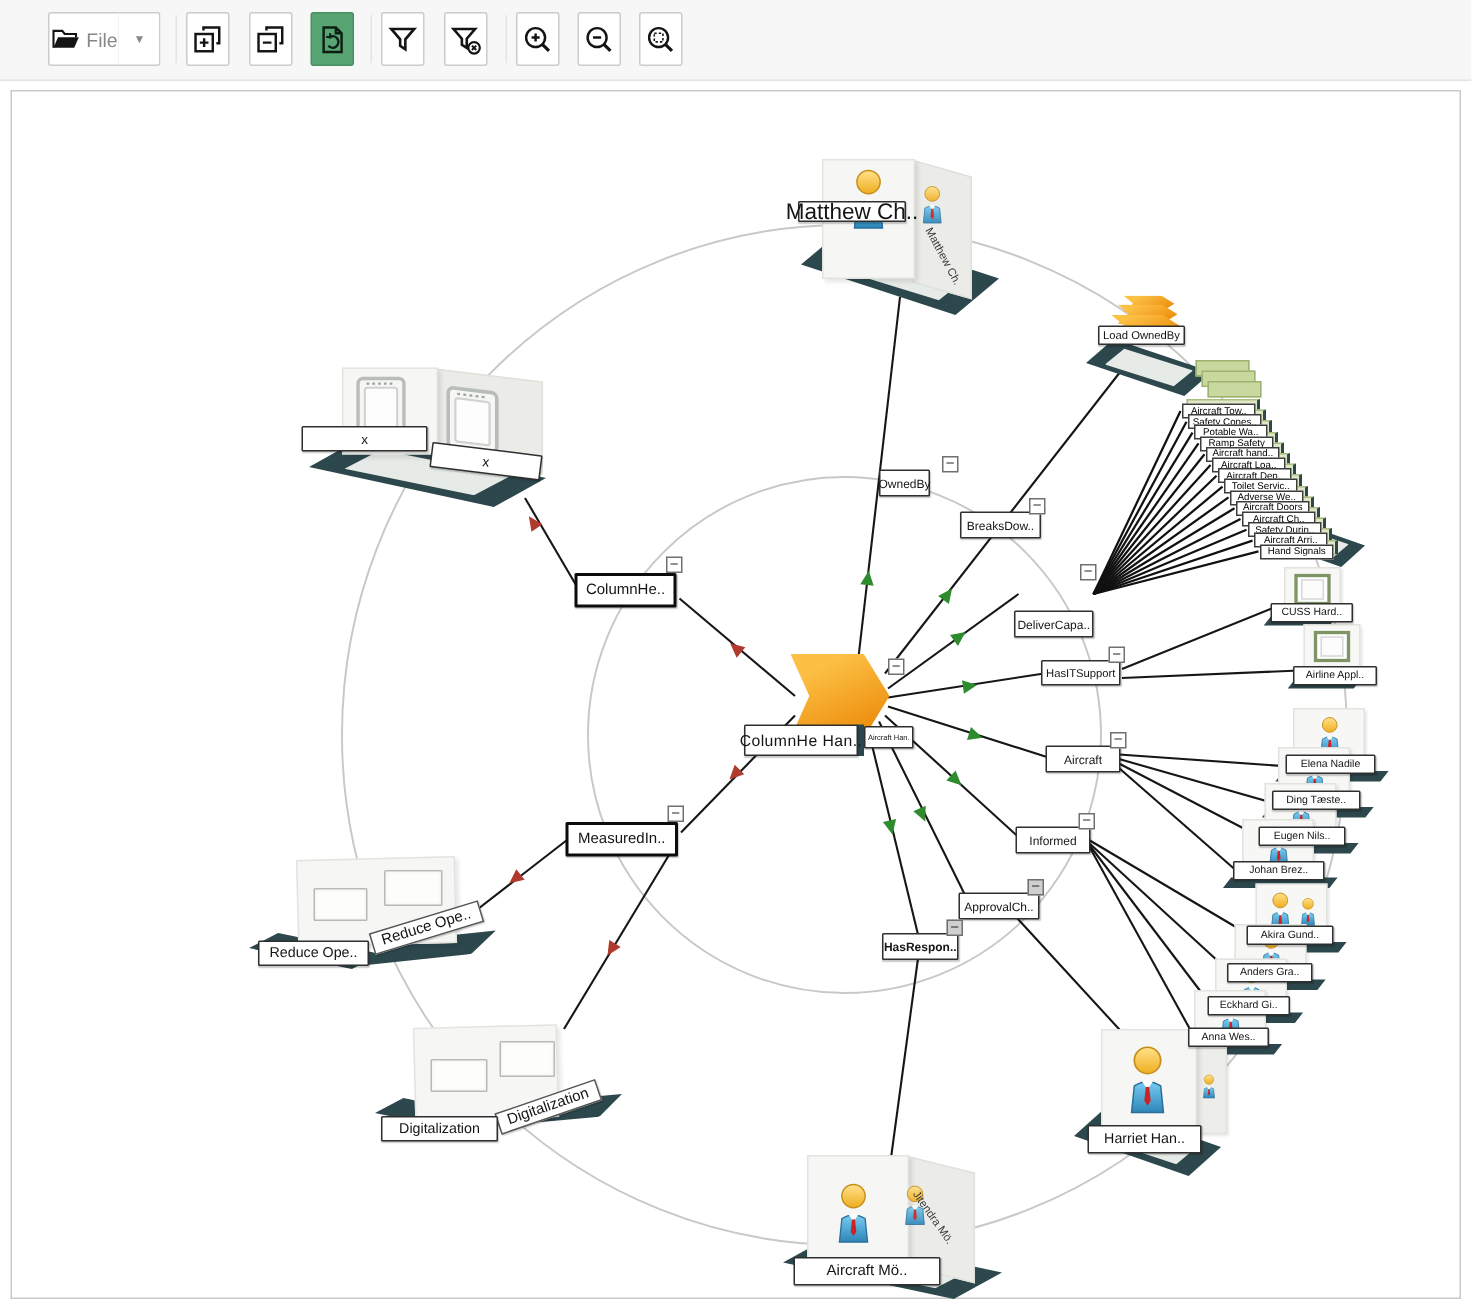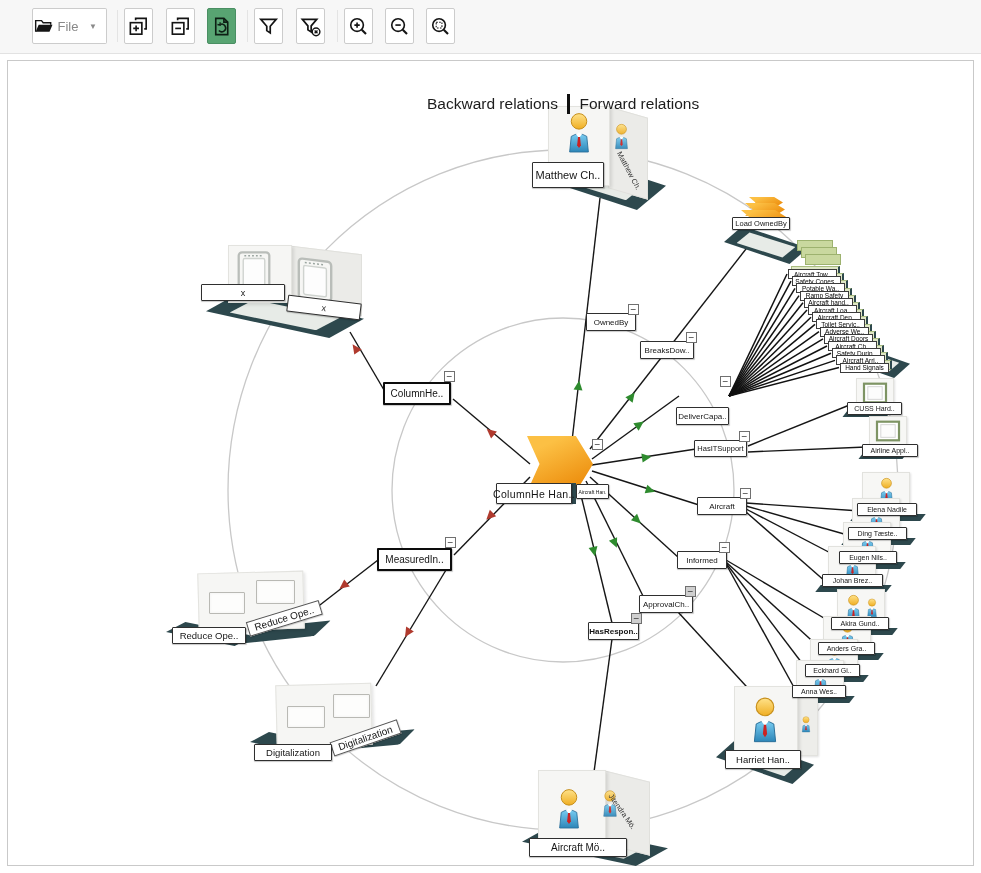--- a/index.html
+++ b/index.html
@@ -140,25 +140,20 @@
         <path d="M15.4 15.4 l4.4 4.4" stroke-width="2.2"></path>
       <rect x="7.5" y="7.5" width="6" height="6" stroke-width="1.1" stroke-dasharray="1.7 1.4"></rect>
     </svg>
   </div>
 </div>
 
 <div class="canvas-frame"></div>
 
 <div class="stage">
 
-  <div class="legend">
-    <span>Backward relations</span>
-    <span class="legend-bar"></span>
-    <span>Forward relations</span>
-  </div>
 
   <svg id="netsvg" width="981" height="873" viewBox="0 0 981 873">
     <defs>
       <linearGradient id="gHead" x1="0" y1="0" x2="0" y2="1">
         <stop offset="0" stop-color="#ffe28a"></stop>
           <stop offset="1" stop-color="#efae22"></stop>
       </linearGradient>
       <linearGradient id="gBody" x1="0" y1="0" x2="0" y2="1">
         <stop offset="0" stop-color="#79cdf2"></stop>
           <stop offset="1" stop-color="#2d86b8"></stop>
@@ -270,21 +265,21 @@
       </div>
     <div class="box3d" style="left:548px;top:106px;width:60px;height:78px;"></div>
     <div class="sideface" style="left:608px;top:112px;width:38px;height:80px;transform:skewY(16deg);"></div>
     <svg class="abs" style="left:564px;top:110px;z-index:11;" width="30" height="44">
         <use href="#sym-person"></use>
       </svg>
     <svg class="abs" style="left:612px;top:122px;z-index:11;opacity:.92;" width="19" height="28">
         <use href="#sym-person"></use>
       </svg>
     <div class="sidelabel" style="left:623px;top:150px;transform:rotate(62deg);">Matthew Ch.</div>
-    <div class="nlabel" style="left:532px;top:134px;width:72px;height:26px;font-size:11px;border-width:1px;margin-top:28px;">Matthew Ch..</div>
+    <div class="nlabel" style="left:532px;top:134px;width:72px;height:14px;font-size:15px;border-width:1px;">Matthew Ch..</div>
   </div>
 
   <div>
     <div class="rhombus" style="left:724px;top:226px;width:84px;height:38px;">
         <div class="inner"></div>
       </div>
     <div class="chev" style="left:749px;top:197px;width:34px;height:11px;"></div>
     <div class="chev" style="left:745px;top:203px;width:40px;height:13px;"></div>
     <div class="chev" style="left:741px;top:210px;width:46px;height:15px;"></div>
     <div class="nlabel" style="left:732px;top:217px;width:58px;height:13px;font-size:7.5px;border-width:1px;">Load OwnedBy</div>
@@ -485,21 +480,21 @@
     <div class="nlabel" style="left:576px;top:484px;width:33px;height:15px;font-size:5px;border-width:1px;">Aircraft Han.</div>
     <div class="cbox" style="left:592px;top:439px;">−</div>
   </div>
 
   <div class="nlabel rel major" style="left:383px;top:382px;width:68px;height:23px;">ColumnHe..</div>
   <div class="cbox" style="left:444px;top:371px;">−</div>
 
   <div class="nlabel rel major" style="left:377px;top:548px;width:75px;height:23px;">MeasuredIn..</div>
   <div class="cbox" style="left:445px;top:537px;">−</div>
 
-  <div class="nlabel" style="left:586px;top:313px;width:50px;height:18px;">OwnedBy</div>
+  <div class="nlabel" style="left:586px;top:313px;width:34px;height:18px;">OwnedBy</div>
   <div class="cbox" style="left:628px;top:304px;">−</div>
 
   <div class="nlabel" style="left:640px;top:341px;width:54px;height:18px;">BreaksDow..</div>
   <div class="cbox" style="left:686px;top:332px;">−</div>
 
   <div class="nlabel" style="left:676px;top:407px;width:53px;height:18px;">DeliverCapa..</div>
   <div class="cbox" style="left:720px;top:376px;">−</div>
 
   <div class="nlabel" style="left:694px;top:440px;width:53px;height:17px;font-size:7.5px;">HasITSupport</div>
   <div class="cbox" style="left:739px;top:431px;">−</div>

